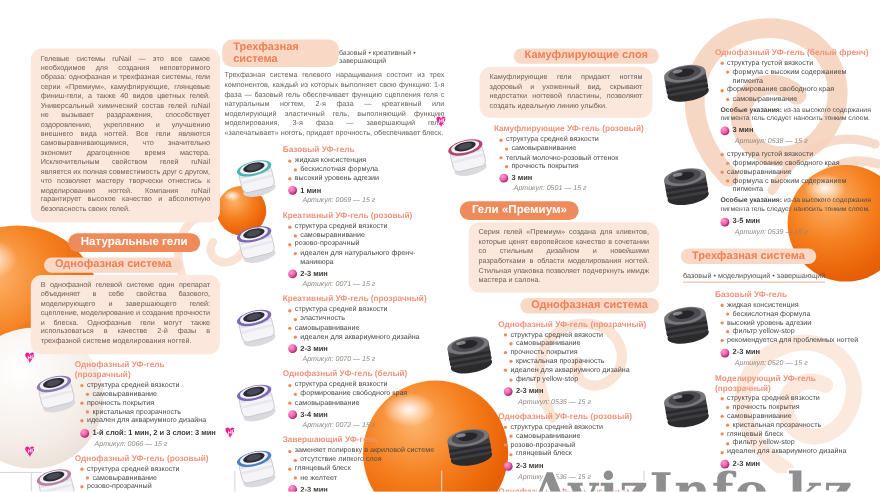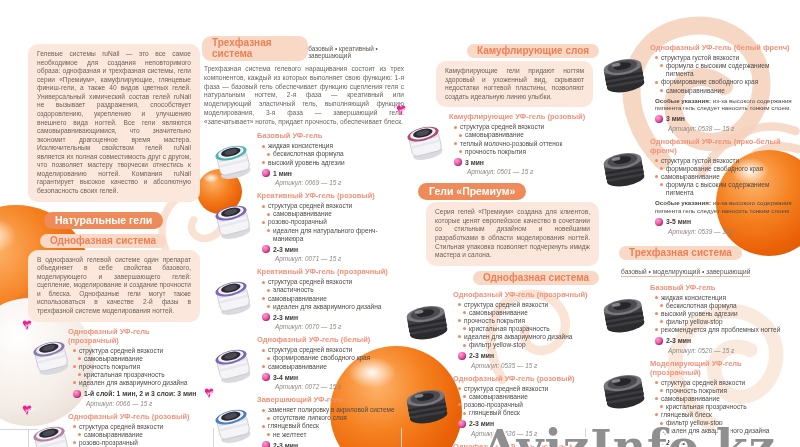--- a/index.html
+++ b/index.html
@@ -103,21 +103,21 @@
   <div class="sphere" id="sphere-right"></div>
 
   <div class="fold" style="left:0;top:429px;width:38px;height:1px;"></div>
   <div class="fold" style="left:28px;top:429px;width:1px;height:18px;"></div>
   <div class="fold" style="left:213px;top:428px;width:1px;height:19px;"></div>
   <div class="fold" style="left:401px;top:428px;width:1px;height:19px;"></div>
   <div class="fold" style="left:585px;top:428px;width:1px;height:19px;"></div>
 
   <div class="panel" id="panel1">
     <div class="introbox" style="margin-bottom:8px;">Гелевые системы ruNail — это все самое необходимое для создания неповторимого образа: однофазная и трехфазная системы, гели серии «Премиум», камуфлирующие, глянцевые финиш-гели, а также 40 видов цветных гелей. Универсальный химический состав гелей ruNail не вызывает раздражения, способствует оздоровлению, укреплению и улучшению внешнего вида ногтей. Все гели являются самовыравнивающимися, что значительно экономит драгоценное время мастера. Исключительным свойством гелей ruNail является их полная совместимость друг с другом, что позволяет мастеру творчески отнестись к моделированию ногтей. Компания ruNail гарантирует высокое качество и абсолютную безопасность своих гелей.</div>
-    <div style="margin-left:16px;"><span class="pill-solid">Натуральные гели</span></div>
+    <div style="margin-left:16px;text-align:center;"><span class="pill-solid">Натуральные гели</span></div>
     <div style="margin:1px 0 2px 12px;"><span class="pill-light">Однофазная система</span></div>
     <div class="introbox">В однофазной гелевой системе один препарат объединяет в себе свойства базового, моделирующего и завершающего гелей: сцепление, моделирование и создание прочности и блеска. Однофазные гели могут также использоваться в качестве 2-й фазы в трехфазной системе моделирования ногтей.</div>
     <div id="p1-products">
         <div class="product">
           <div class="jar-wrap"><svg width="44" height="48" viewBox="0 0 44 48">
               <g transform="rotate(-14 22 24)">
                 <ellipse cx="22" cy="40" rx="15" ry="5.5" fill="#d9d9de"></ellipse>
                 <rect x="7" y="20" width="30" height="20" rx="5" fill="#f5f5f8" stroke="#c6c6cd" stroke-width="0.8"></rect>
                 <rect x="8" y="24" width="28" height="2.5" fill="#e2e2e8"></rect>
                 <rect x="8" y="29" width="28" height="2.5" fill="#e8e8ee"></rect>
@@ -617,21 +617,20 @@
                 <rect x="5" y="22" width="38" height="4" fill="#59595e"></rect>
                 <rect x="5" y="30" width="38" height="2.5" fill="#2a2a2d"></rect>
                 <rect x="5" y="35" width="38" height="2.5" fill="#2a2a2d"></rect>
                 <ellipse cx="24" cy="22" rx="19" ry="7.5" fill="#77777c"></ellipse>
                 <ellipse cx="24" cy="21.3" rx="15" ry="6" fill="#4b4b50"></ellipse>
                 <ellipse cx="24" cy="21" rx="9" ry="3.6" fill="#26262a"></ellipse>
                 <ellipse cx="18" cy="18.8" rx="4.5" ry="1.6" fill="#9a9aa0" opacity=".8"></ellipse>
               </g>
             </svg></div>
           <div>
-            <div class="ptitle">Однофазный УФ-гель (ярко-белый френч)</div>
             <ul class="feats">
               <li>
                 <span class="dot"></span>
                 <span>структура густой вязкости</span>
               </li>
               <li>
                 <span class="dot"></span>
                 <span>формирование свободного края</span>
               </li>
               <li>

